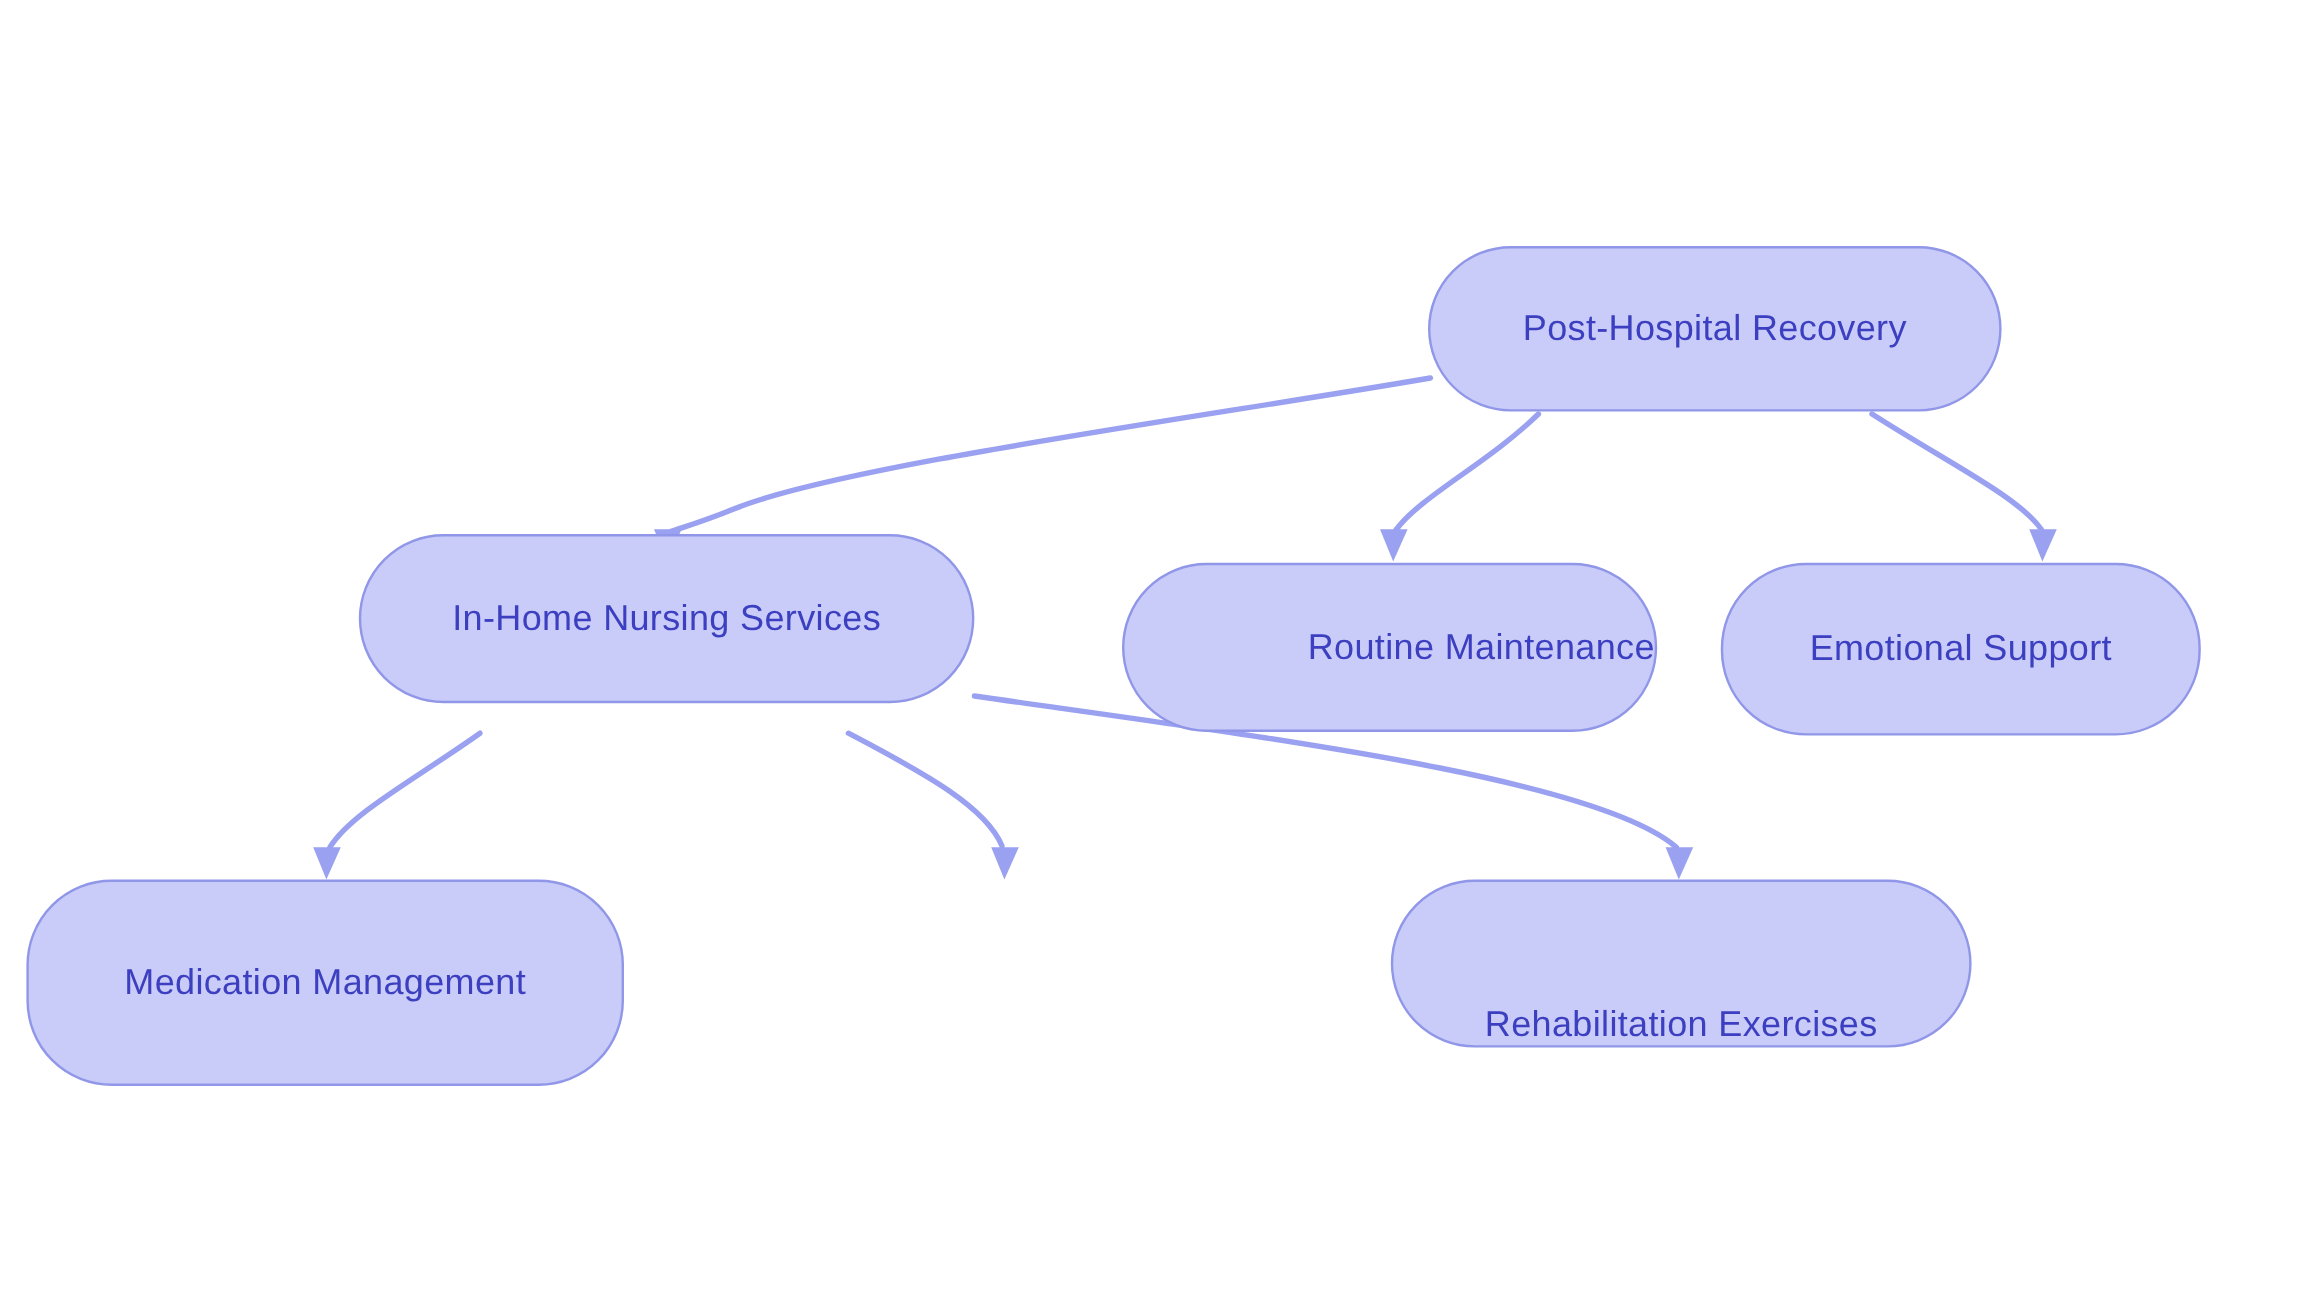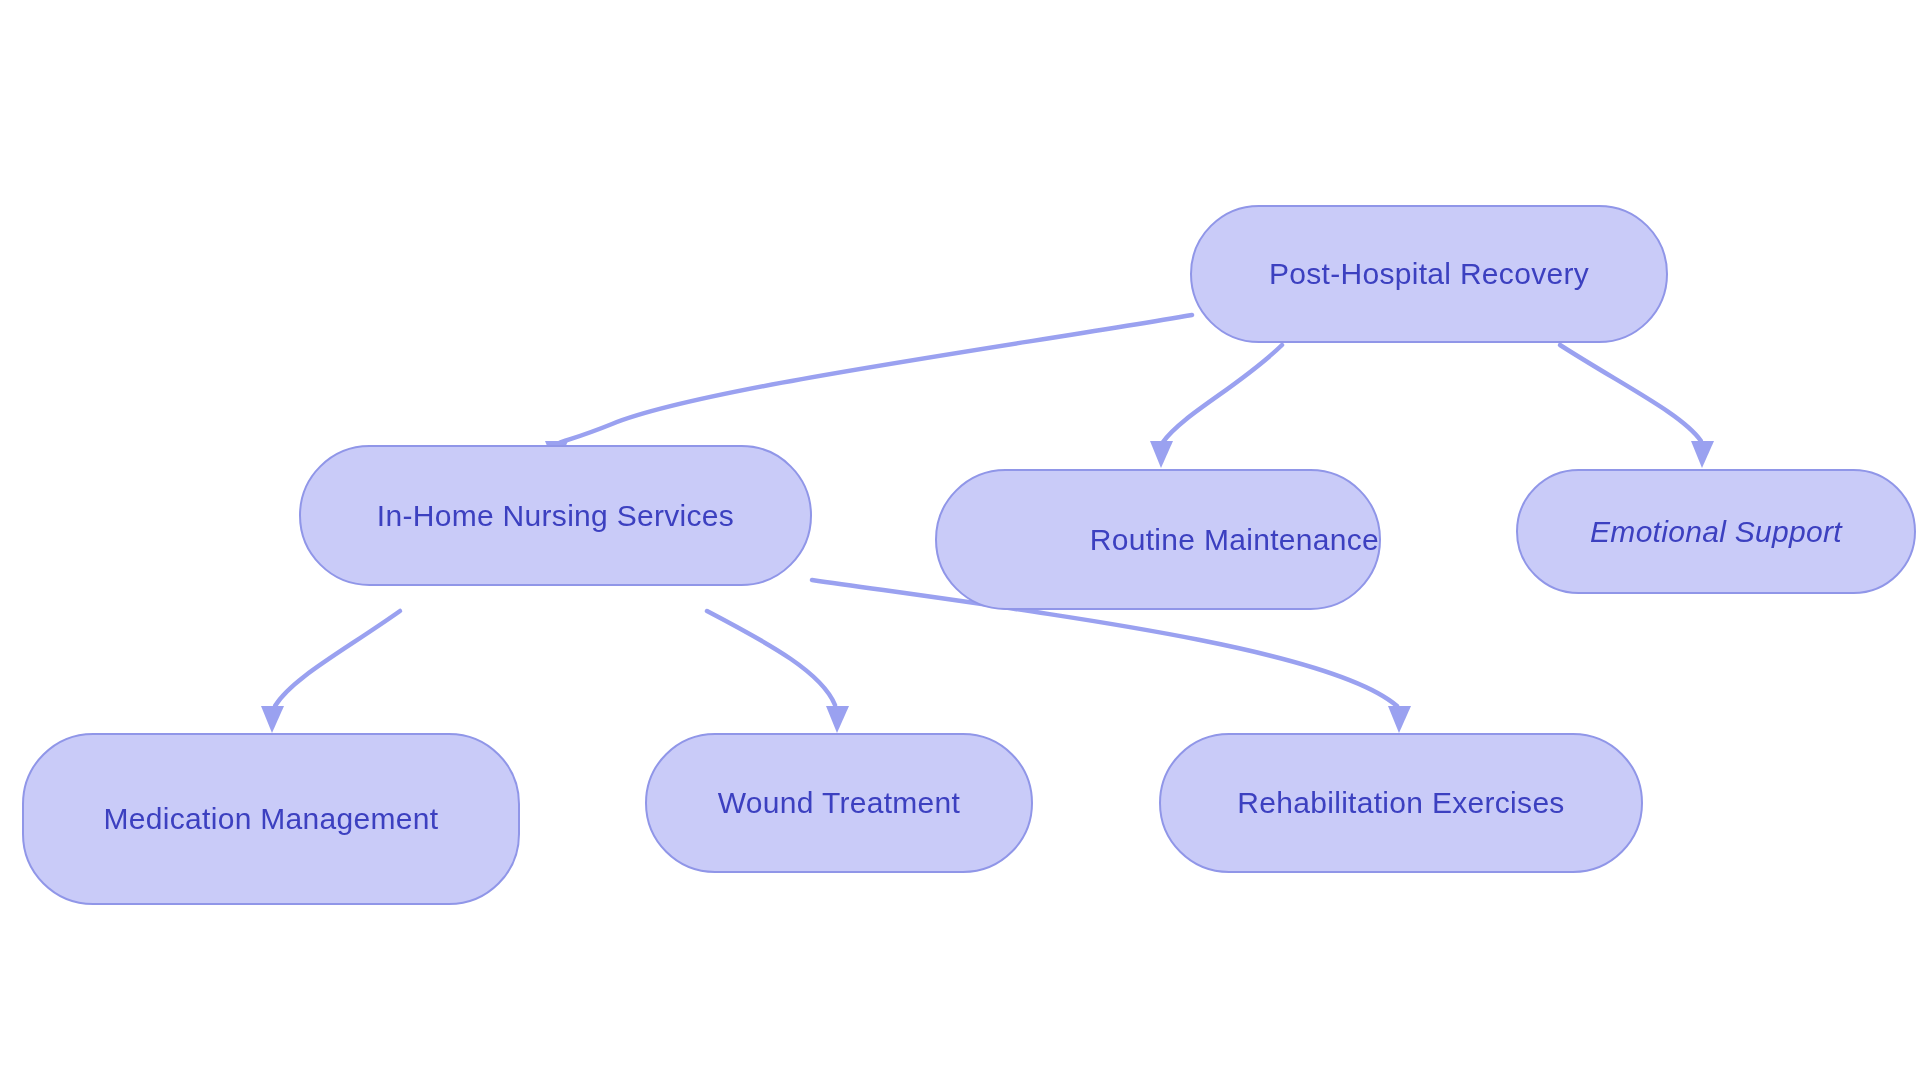--- a/index.html
+++ b/index.html
@@ -37,24 +37,24 @@
     box-sizing: border-box;
     color: #3c40c0;
     font-size: 30px;
     letter-spacing: 0.3px;
     white-space: nowrap;
     text-align: center;
   }
   .node-root       { left: 1190px; top: 205px; width: 478px; height: 138px; }
   .node-inhome     { left:  299px; top: 445px; width: 513px; height: 141px; }
   .node-routine    { left:  935px; top: 469px; width: 446px; height: 141px; justify-content: flex-end; }
-  .node-emotional  { left: 1516px; top: 469px; width: 400px; height: 125px; font-style: italic; }
+  .node-emotional  { left: 1434px; top: 469px; width: 400px; height: 144px; }
   .node-medication { left:   22px; top: 733px; width: 498px; height: 172px; }
   .node-wound      { left:  645px; top: 733px; width: 388px; height: 140px; }
-  .node-rehab      { left: 1159px; top: 733px; width: 484px; height: 140px; }
+  .node-rehab      { left: 1159px; top: 733px; width: 484px; height: 140px; align-items: flex-end; }
 </style>
 </head>
 <body>
 
 <div class="canvas">
 
   <svg class="edges" viewBox="0 0 1920 1083" fill="none" xmlns="http://www.w3.org/2000/svg">
     <g stroke="#9aa1f0" stroke-width="4.5" fill="none" stroke-linecap="round">
 
       <path d="M 1192 315 C 1000 348 700 388 612 424 C 585 435 567 440 559 443"></path>
@@ -92,21 +92,18 @@
   </div>
 
   <div class="node node-emotional">
     <span>Emotional Support</span>
   </div>
 
   <div class="node node-medication">
     <span>Medication Management</span>
   </div>
 
-  <div class="node node-wound">
-    <span>Wound Treatment</span>
-  </div>
 
   <div class="node node-rehab">
     <span>Rehabilitation Exercises</span>
   </div>
 
 </div>
 
 </body></html>

